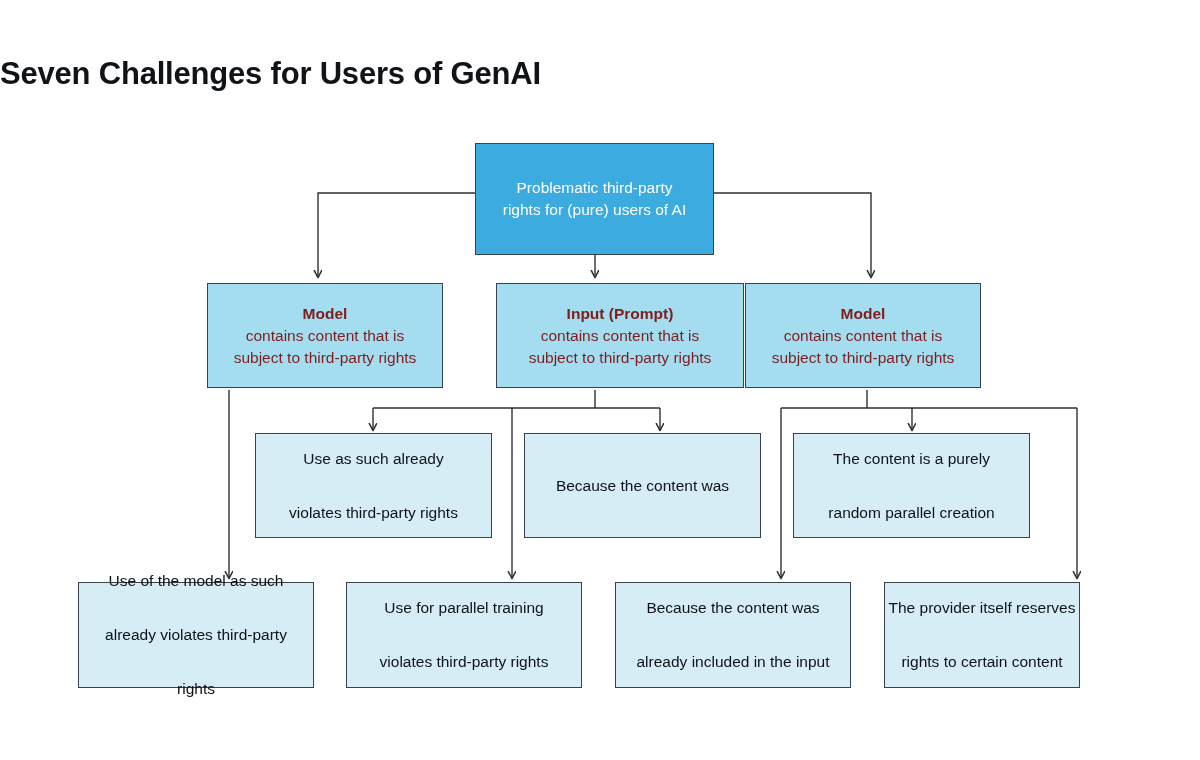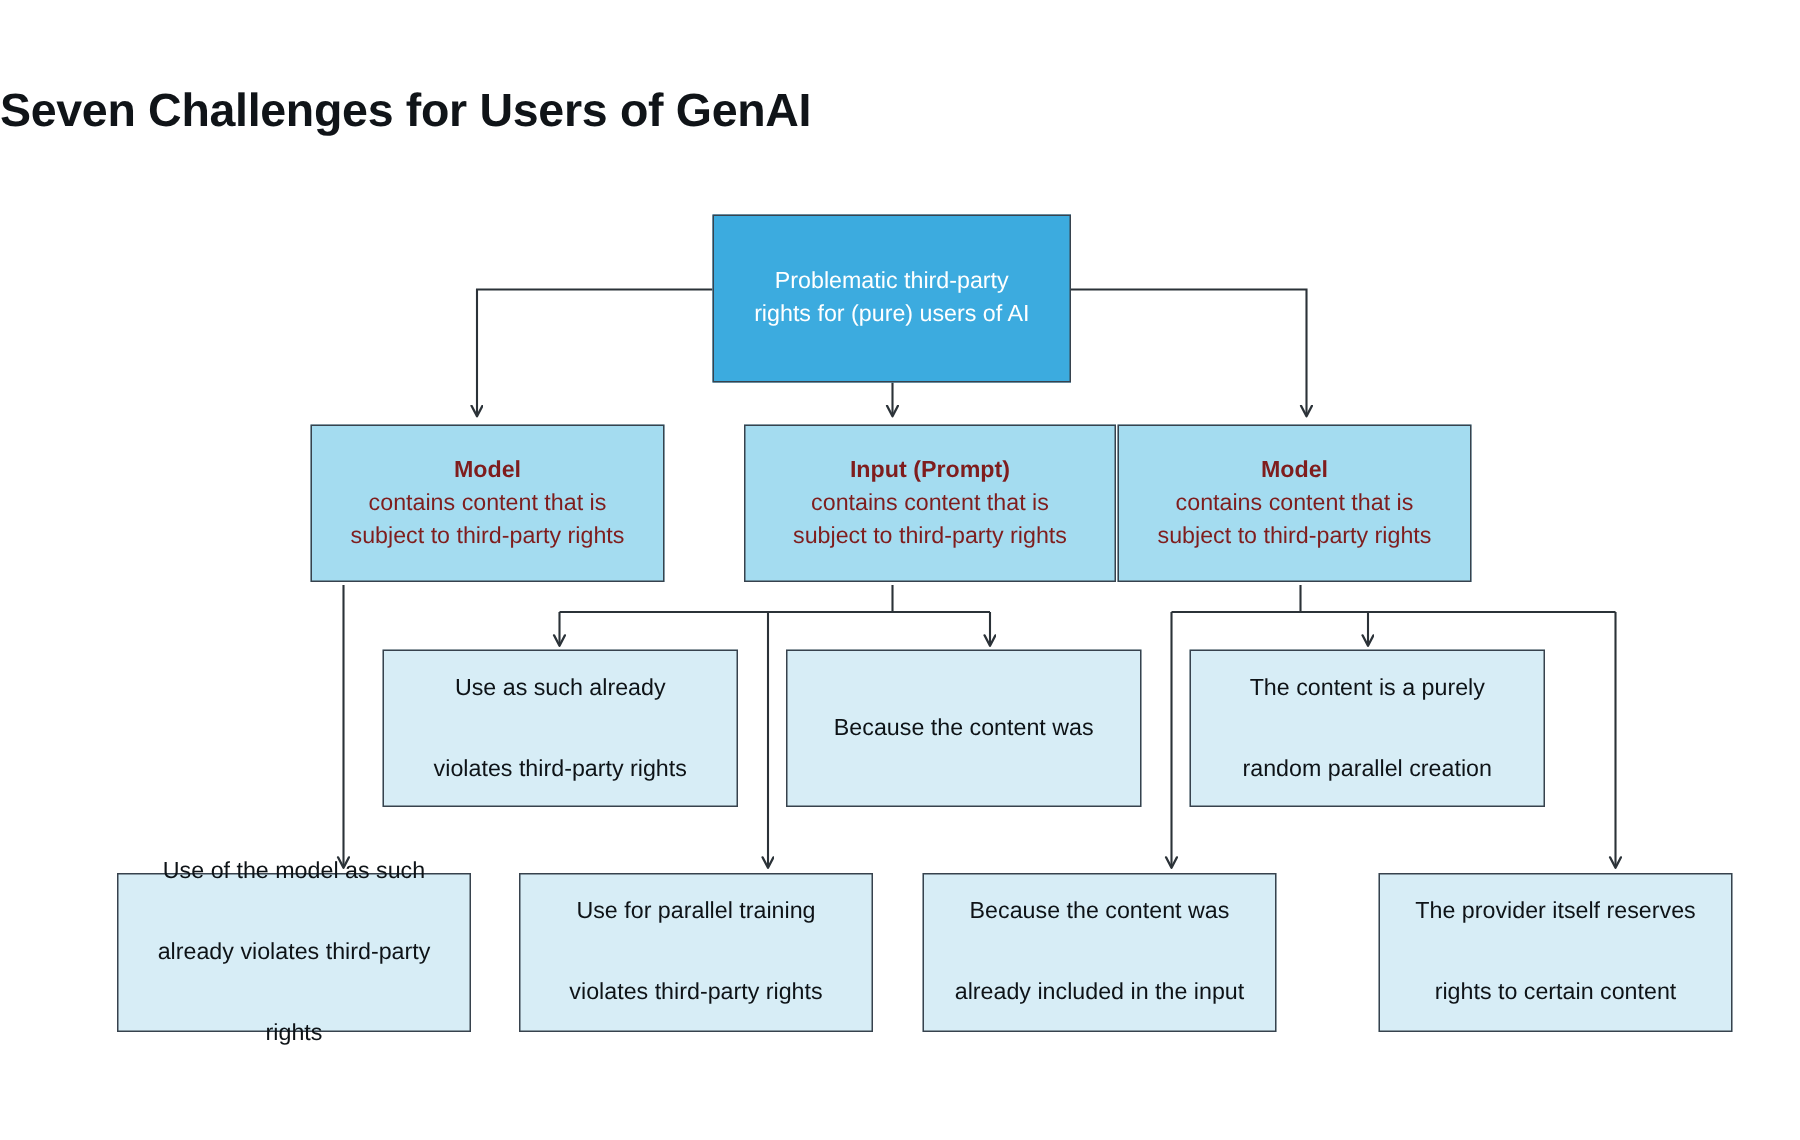--- a/index.html
+++ b/index.html
@@ -157,18 +157,18 @@
   <div class="node lvl-leaf" style="left:346px; top:582px; width:236px; height:106px;">
     <span class="line">Use for parallel training</span>
     <span class="line">violates third-party rights</span>
   </div>
 
   <div class="node lvl-leaf" style="left:615px; top:582px; width:236px; height:106px;">
     <span class="line">Because the content was</span>
     <span class="line">already included in the input</span>
   </div>
 
-  <div class="node lvl-leaf" style="left:884px; top:582px; width:236px; height:106px;margin-left:35px;">
+  <div class="node lvl-leaf" style="left:884px; top:582px; width:196px; height:106px;">
     <span class="line">The provider itself reserves</span>
     <span class="line">rights to certain content</span>
   </div>
 
 </div>
 
 </body></html>

